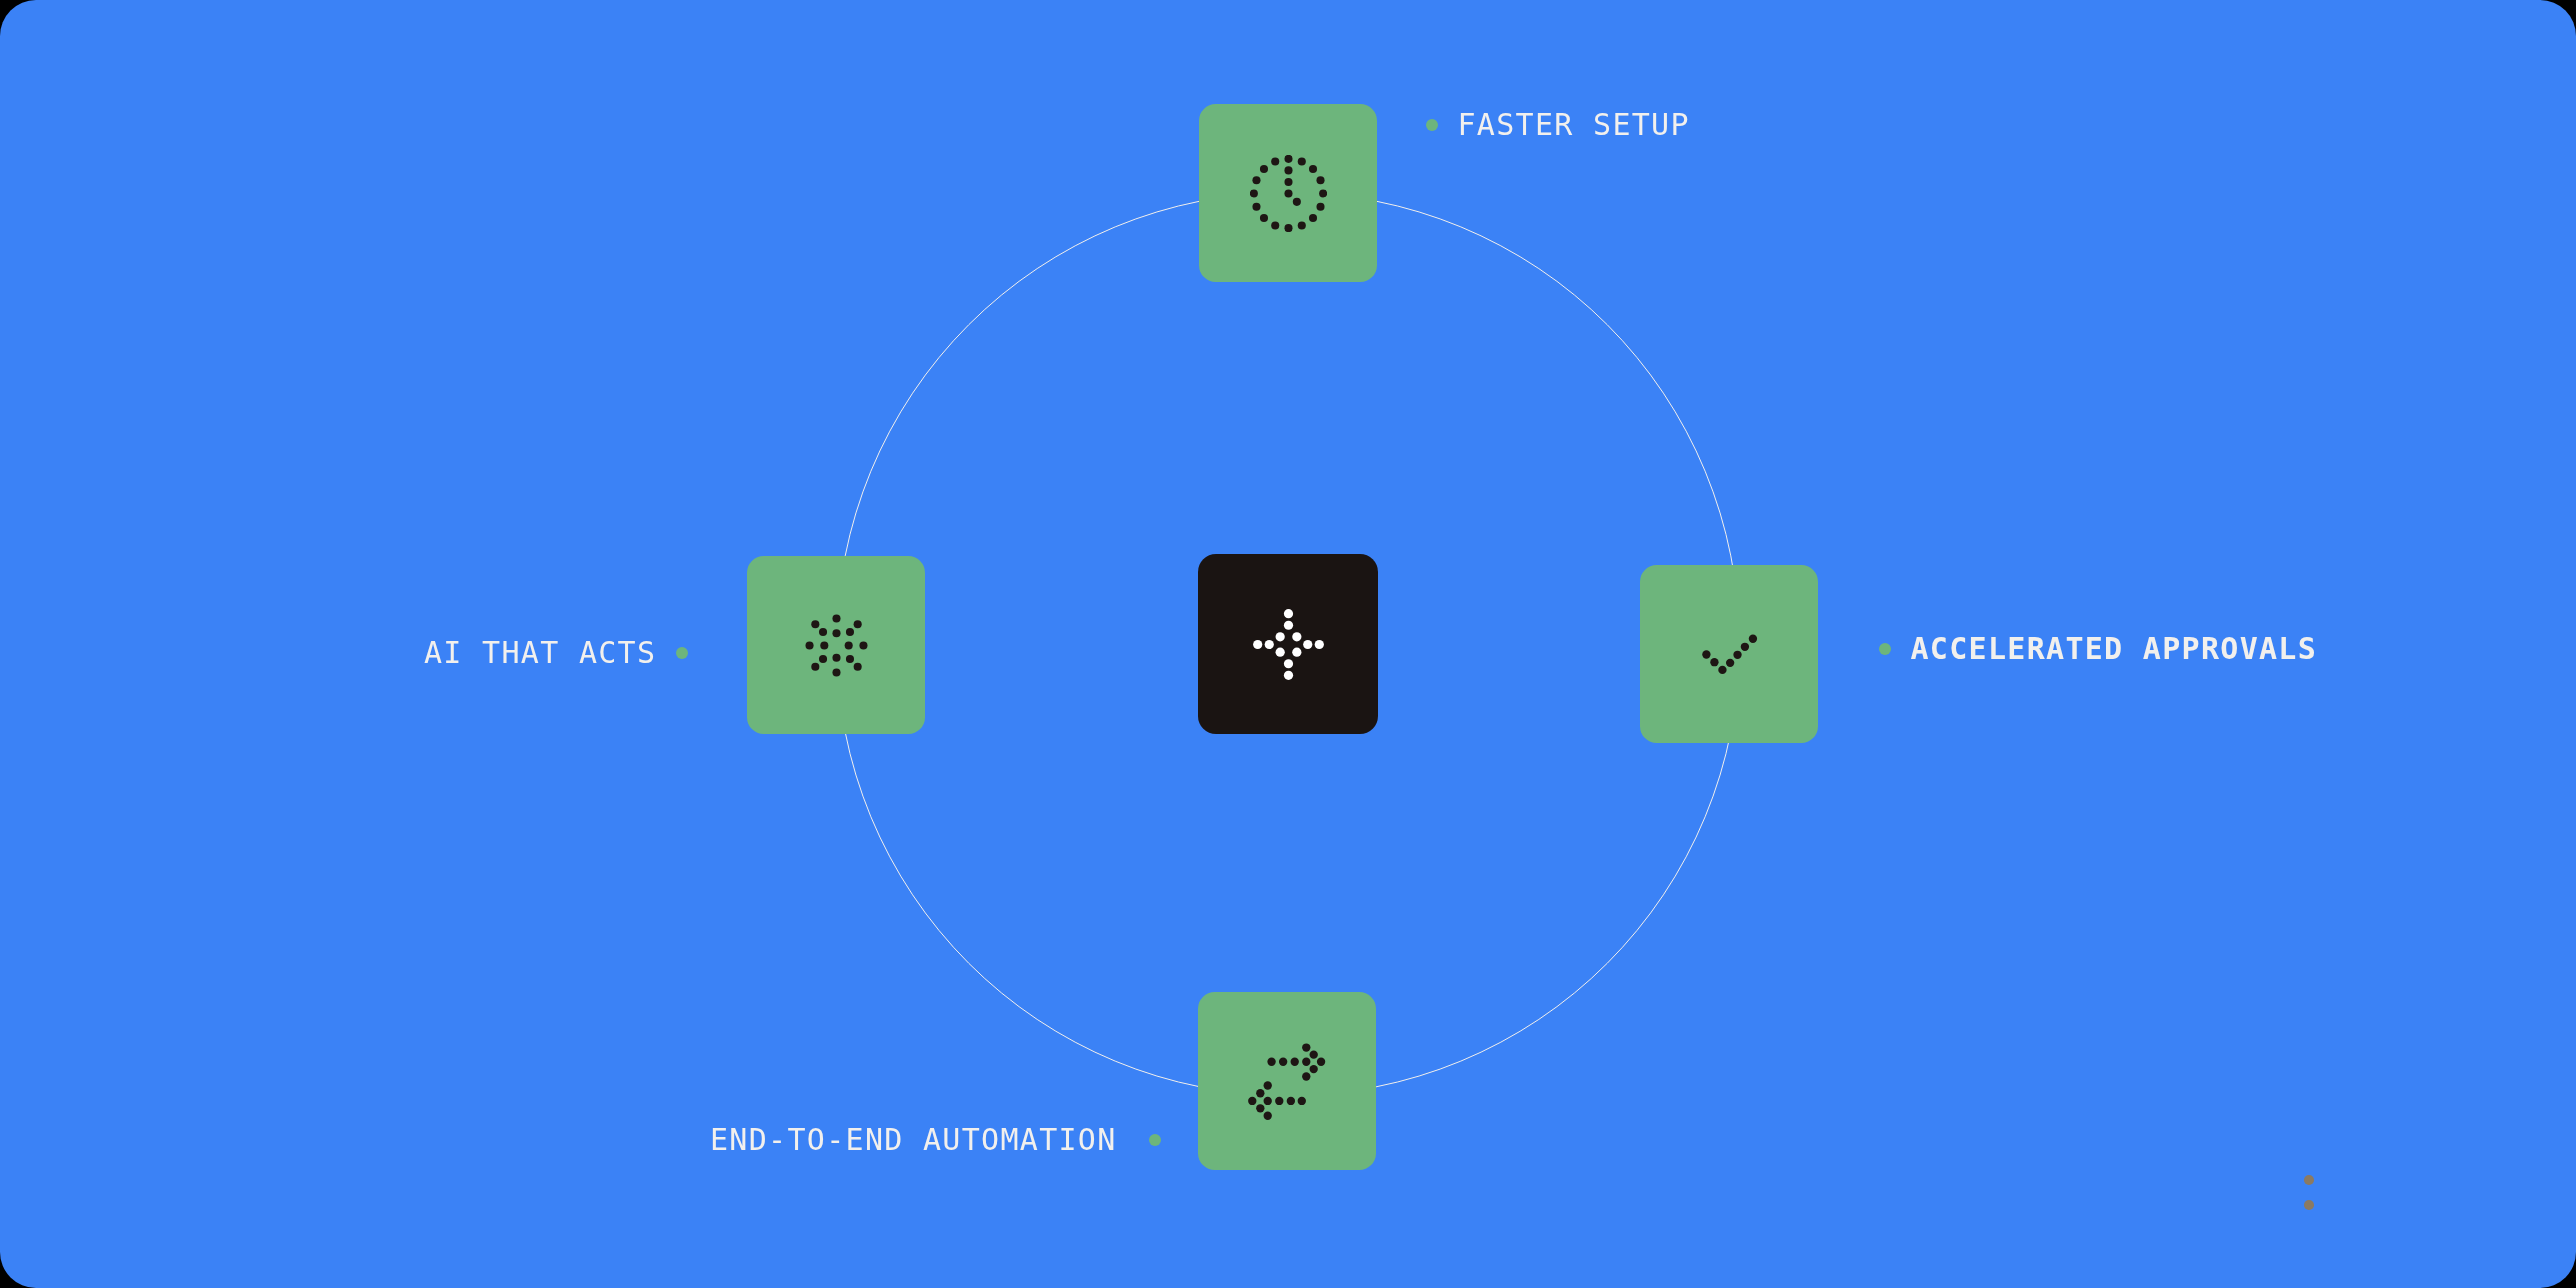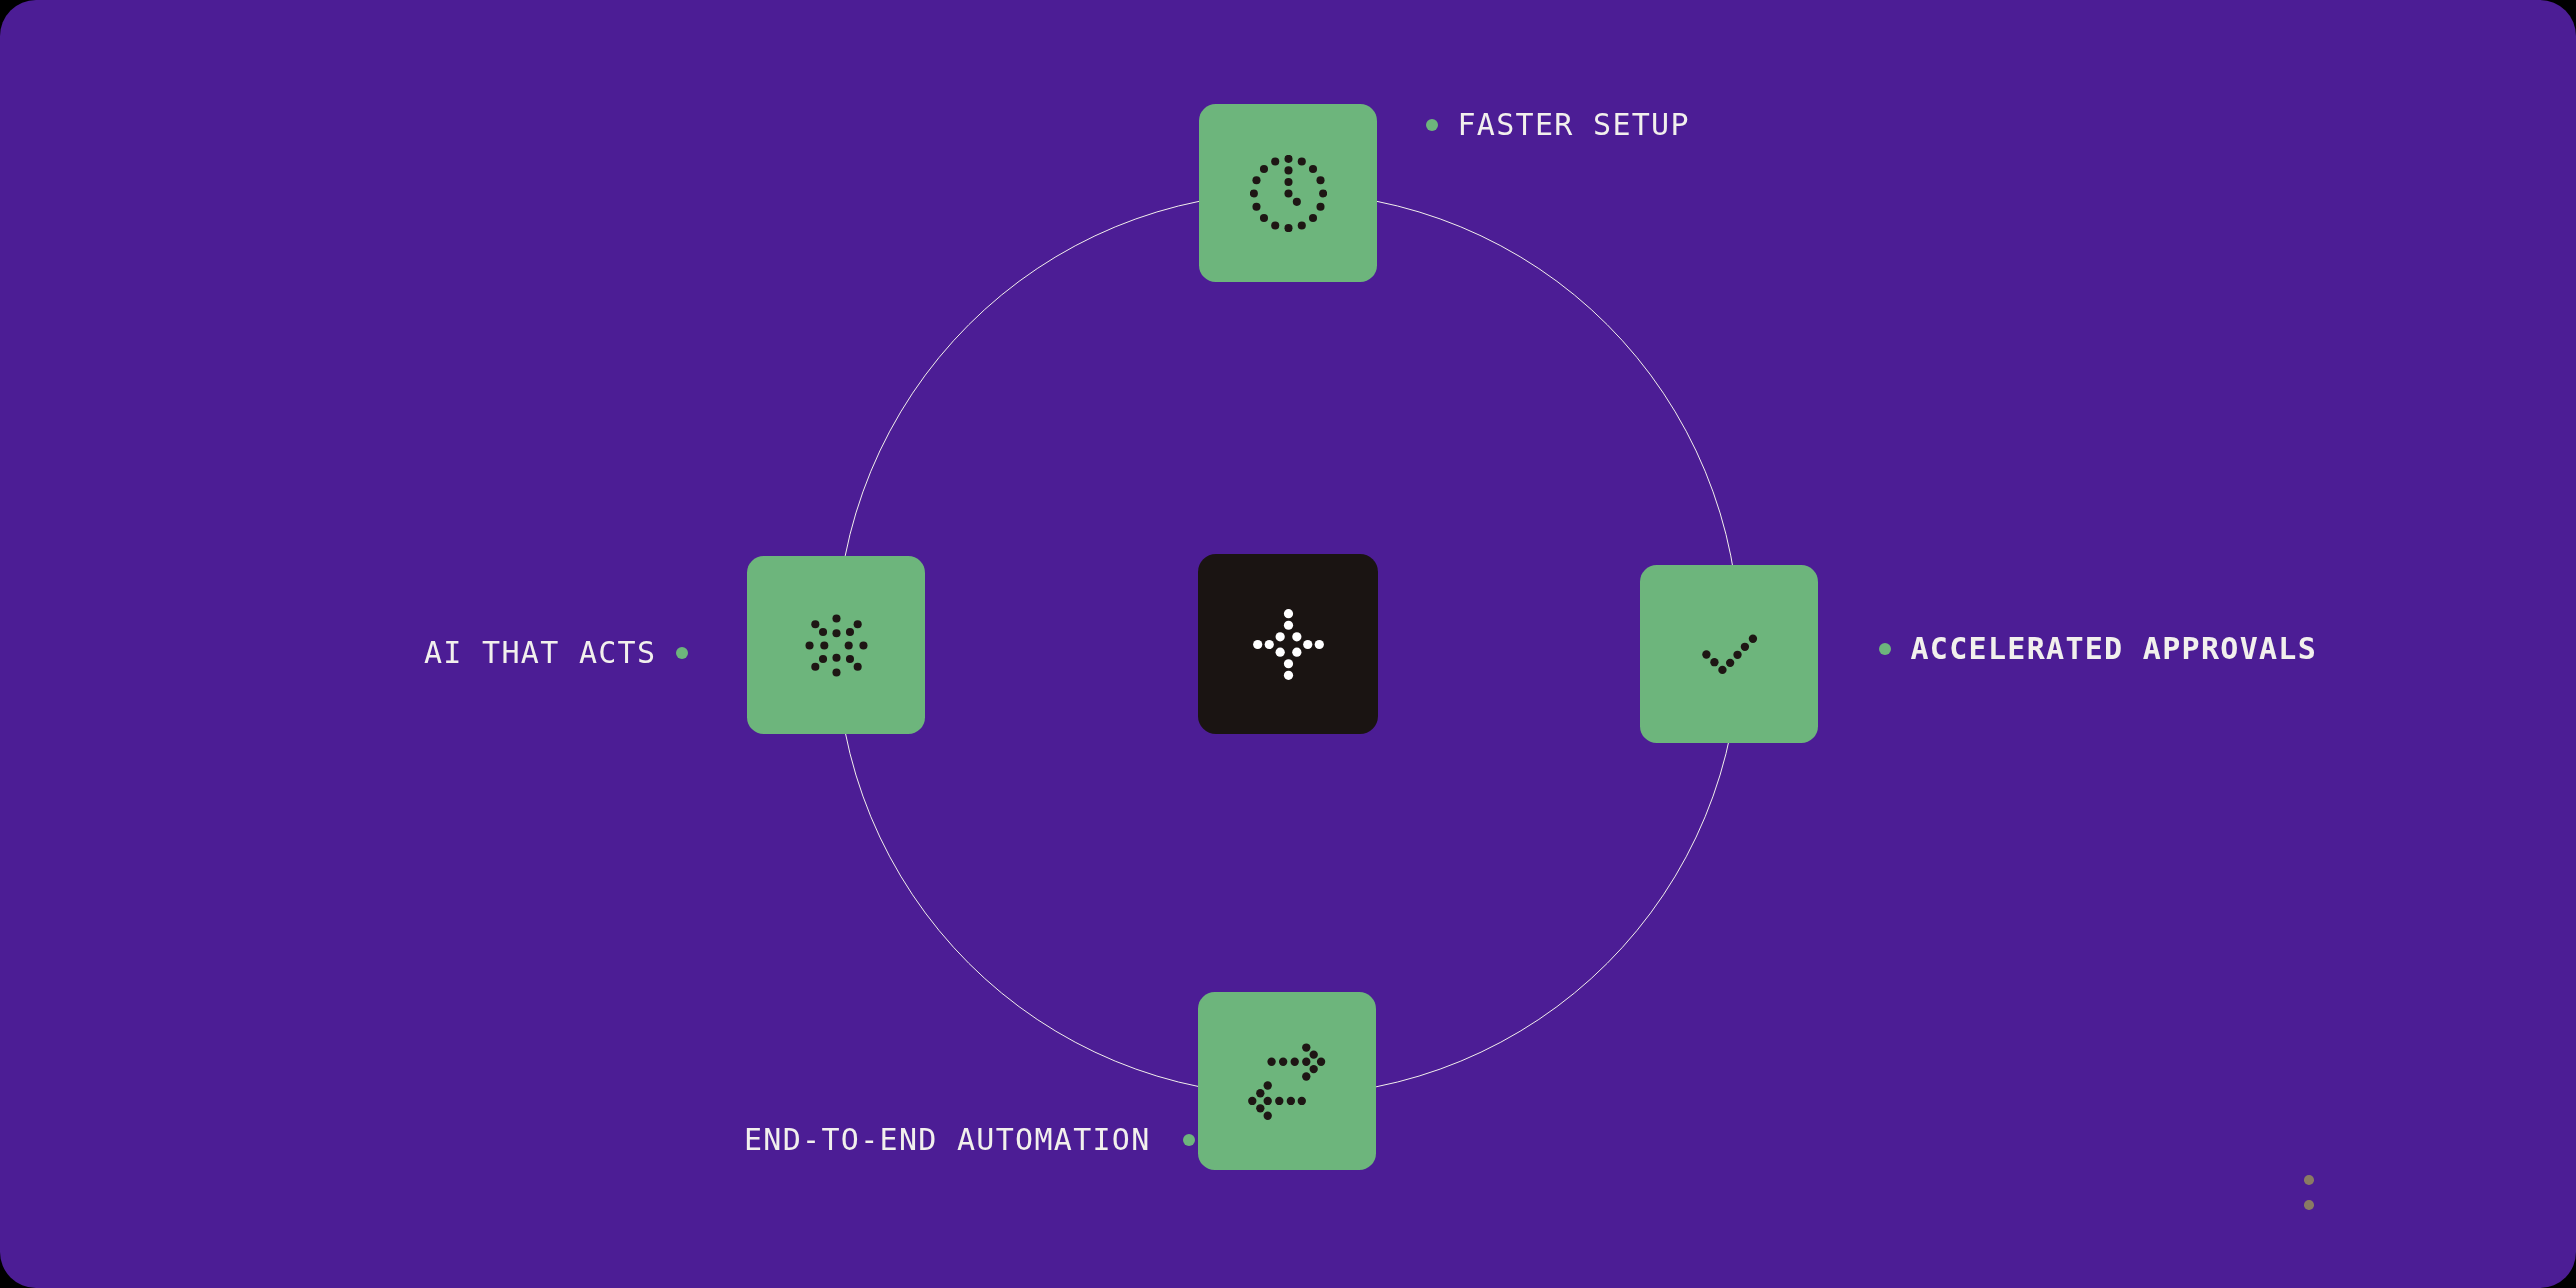--- a/index.html
+++ b/index.html
@@ -8,21 +8,21 @@
     width: 2576px;
     height: 1288px;
     background: #000000;
     overflow: hidden;
     font-family: "DejaVu Sans Mono", monospace;
   }
   .surface {
     position: absolute;
     left: 0; top: 0;
     width: 2576px; height: 1288px;
-    background: #4c1d95;
+    background: #3b82f6;
     border-radius: 36px;
   }
   .orbit {
     position: absolute;
     left: 836px; top: 192px;
     width: 902px; height: 902px;
     border: 1.3px solid #F2EFEC;
     border-radius: 50%;
   }
   .tile {
@@ -58,21 +58,21 @@
   }
   .bullet {
     width: 12.2px; height: 12.2px;
     border-radius: 50%;
     background: #6DB57C;
     flex: 0 0 auto;
   }
   .label-top    { left: 1426px; top: 107px;  }
   .label-right  { left: 1879px; top: 631px; font-weight: bold;  }
   .label-left   { left: 424px;  top: 635px; text-align: right;  }
-  .label-bottom { left: 744px; top: 1122px; gap: 32px; }
+  .label-bottom { left: 710px; top: 1122px; gap: 32px; }
   .watermark-dot {
     position: absolute;
     width: 9.7px; height: 9.7px;
     border-radius: 50%;
     background: #8A7A63;
   }
   .wm-1 { left: 2304px; top: 1175px; }
   .wm-2 { left: 2304px; top: 1200px; }
   .icon-dark  circle { fill: #1E1614; }
   .icon-light circle { fill: #FFFFFF; }

